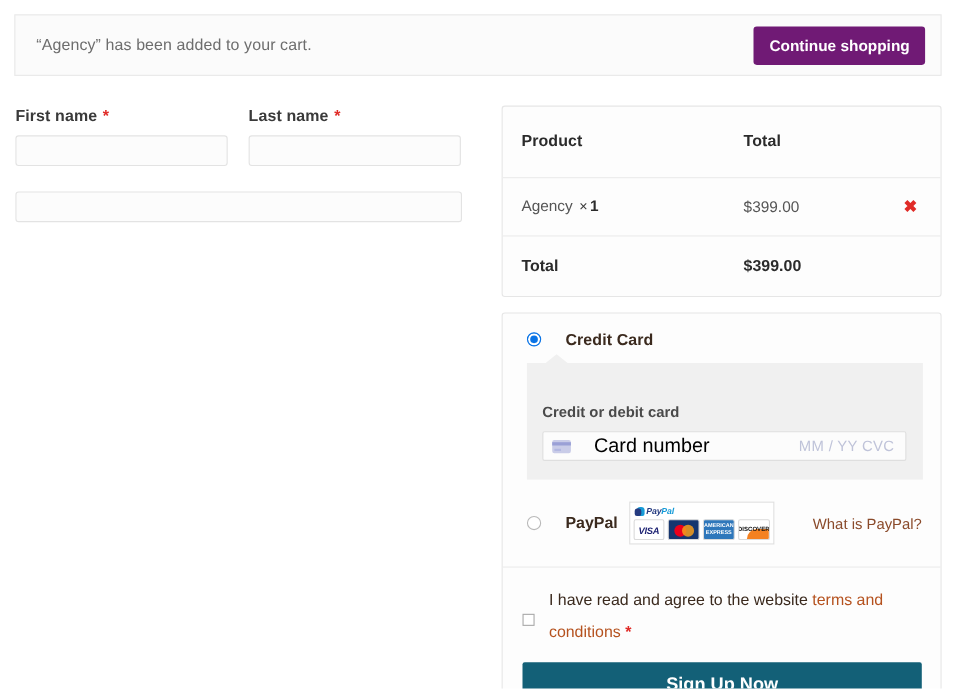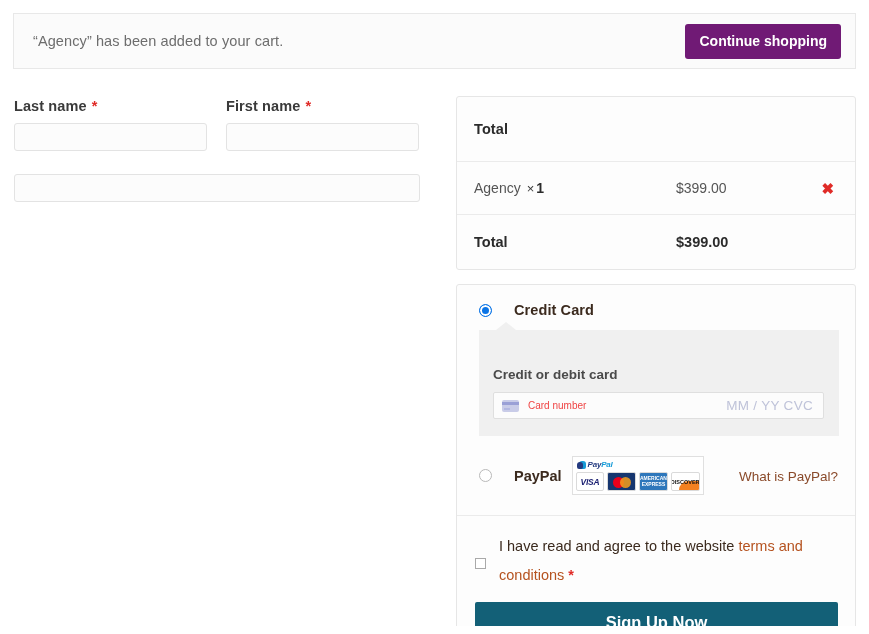--- a/index.html
+++ b/index.html
@@ -117,21 +117,21 @@
   
   .payment-box {
     margin-top: 14px;
     border: 1px solid #e6e6e6;
     background: #fdfdfd;
     border-radius: 3px;
     padding-bottom: 0;
   }
   .pay-method {
     display: flex;
-    align-items: center;
+    align-items: flex-start;
     padding: 17px 17px 0 22px;
     position: relative;
   }
   .radio {
     width: 13px; height: 13px;
     border-radius: 50%;
     border: 1px solid #b9b9b9;
     background: #fff;
     display: inline-block;
     flex: 0 0 auto;
@@ -192,21 +192,21 @@
     content: "";
     position: absolute; left: 0; right: 0; top: 2.5px;
     height: 2.5px; background: #9aa0d6;
   }
   .card-icon::after {
     content: "";
     position: absolute; left: 2px; bottom: 2px;
     width: 6px; height: 2px; background: #b3b8e2;
   }
   .card-ph {
-    font-size: 10px; color: #ef4444; margin-left: 9px; flex: 1;
+    font-size: 18px; color: #000000; margin-left: 21px; flex: 1;
   }
   .card-exp { font-size: 13.5px; color: #bfc3d9; letter-spacing: .3px; text-align: right; }
 
   
   .paypal-row {
     display: flex;
     align-items: center;
     padding: 20px 17px 20px 22px;
     position: relative;
   }
@@ -322,37 +322,38 @@
 <div class="page">
 
   <div class="notice">
     <span class="notice-text">“Agency” has been added to your cart.</span>
     <button class="btn-continue">Continue shopping</button>
   </div>
 
   <div class="form-col">
     <div class="field-row">
       <div class="field half">
+        <label class="field-label"><span>First name</span> <span class="req">*</span></label>
+        <input class="text-input" type="text" placeholder="" style="">
+      </div>
+      <div class="field half">
         <label class="field-label"><span>Last name</span> <span class="req">*</span></label>
-        <input class="text-input" type="text" placeholder="" style="">
-      </div>
-      <div class="field half">
-        <label class="field-label"><span>First name</span> <span class="req">*</span></label>
         <input class="text-input" type="text" placeholder="" style="">
       </div>
     </div>
     <div class="field full">
       <input class="text-input" type="text" placeholder="" style="">
     </div>
   </div>
 
   <div class="right-col">
 
     <div class="order-box">
       <div class="order-row order-head">
+        <div class="col-name th">Product</div>
         <div class="col-price th">Total</div>
       </div>
       <div class="order-row order-item">
         <div class="col-name">
           <span class="td">Agency</span><span class="qty-x">×</span><span class="qty-n">1</span>
         </div>
         <div class="col-price td">$399.00</div>
         <span class="remove-x">✖</span>
       </div>
       <div class="order-row order-total">

